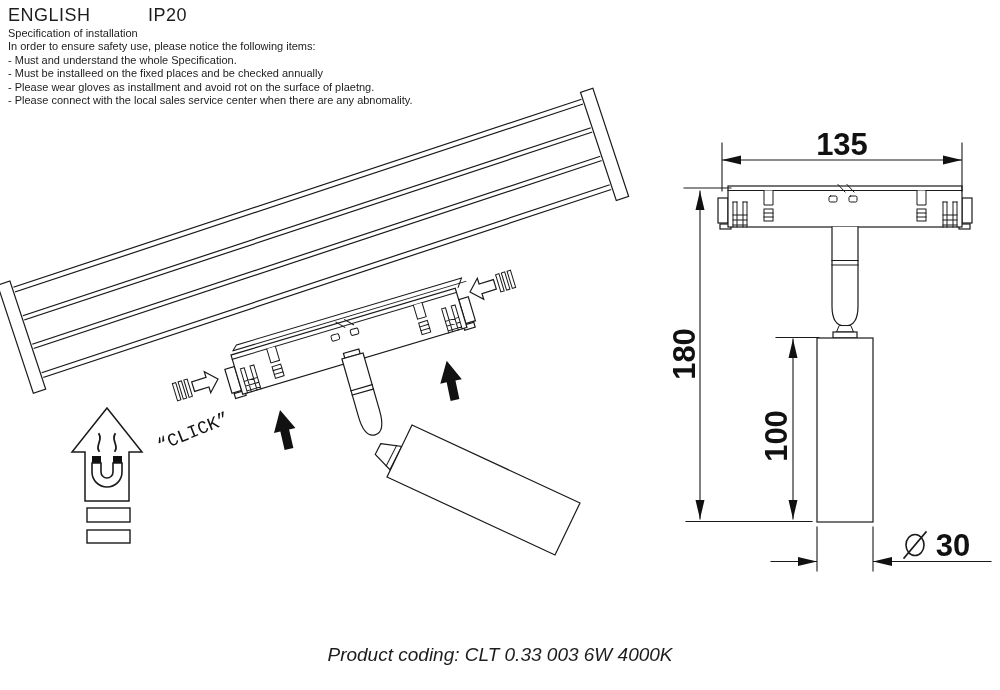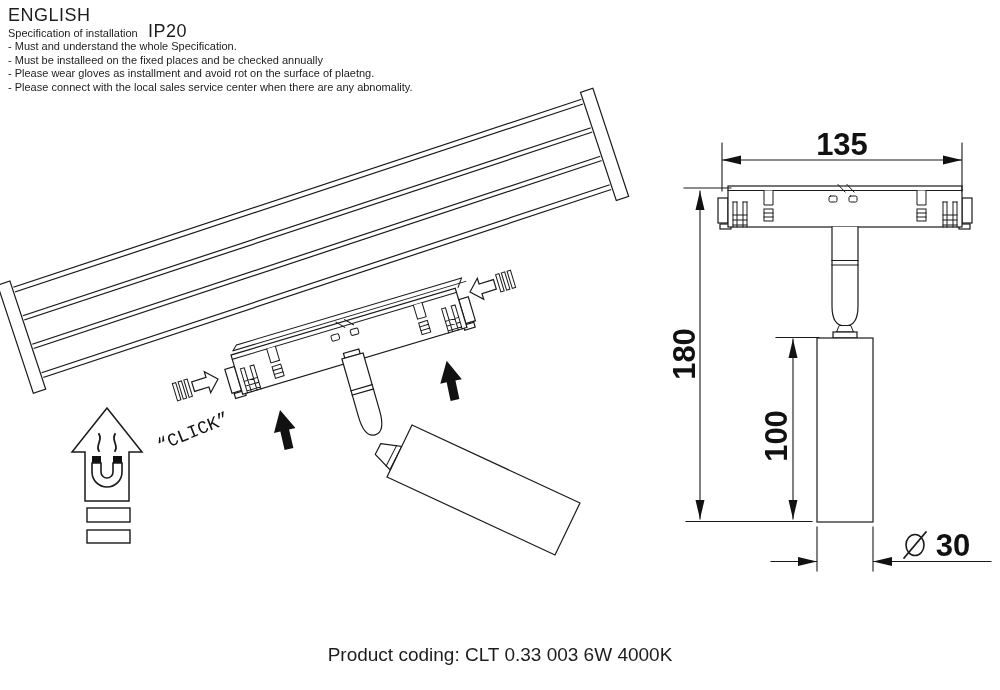--- a/index.html
+++ b/index.html
@@ -1,21 +1,21 @@
 <!DOCTYPE html>
 <html><head>
 <meta charset="utf-8">
 <style>
   html,body{margin:0;padding:0;background:#fff;}
   .page{position:relative;width:1000px;height:690px;background:#fff;overflow:hidden;
         font-family:"Liberation Sans",sans-serif;color:#1d1d1d;}
   .hdr{position:absolute;top:5px;left:8px;font-size:18px;letter-spacing:.5px;}
-  .hdr .ip{position:absolute;left:140px;top:16px;}
+  .hdr .ip{position:absolute;left:140px;top:0;}
   .spec{position:absolute;top:27px;left:8px;font-size:11px;line-height:13.4px;white-space:nowrap;}
-  .footer{position:absolute;top:644px;left:0;width:100%;text-align:center;font-size:19px;}
+  .footer{position:absolute;top:644px;left:0;width:100%;text-align:center;font-size:19px;font-style:italic;}
   svg{position:absolute;top:0;left:0;}
   svg text{fill:#111;}
   .dim{font-family:"Liberation Sans",sans-serif;font-weight:bold;font-size:31px;}
   .click{font-family:"Liberation Mono",monospace;font-size:18px;}
 </style>
 </head>
 <body>
 
 <div class="page">
 
@@ -147,20 +147,21 @@
     </g>
   </svg>
 
   <div class="hdr">
     <span>ENGLISH</span>
     <span class="ip">IP20</span>
   </div>
 
   <div class="spec">
     <div>Specification of installation</div>
+    <div>In order to ensure safety use, please notice the following items:</div>
     <div>- Must and understand the whole Specification.</div>
     <div>- Must be installeed on the fixed places and be checked annually</div>
     <div>- Please wear gloves as installment and avoid rot on the surface of plaetng.</div>
     <div>- Please connect with the local sales service center when there are any abnomality.</div>
   </div>
 
   <div class="footer">Product coding: CLT 0.33 003 6W 4000K</div>
 
 </div>
 

